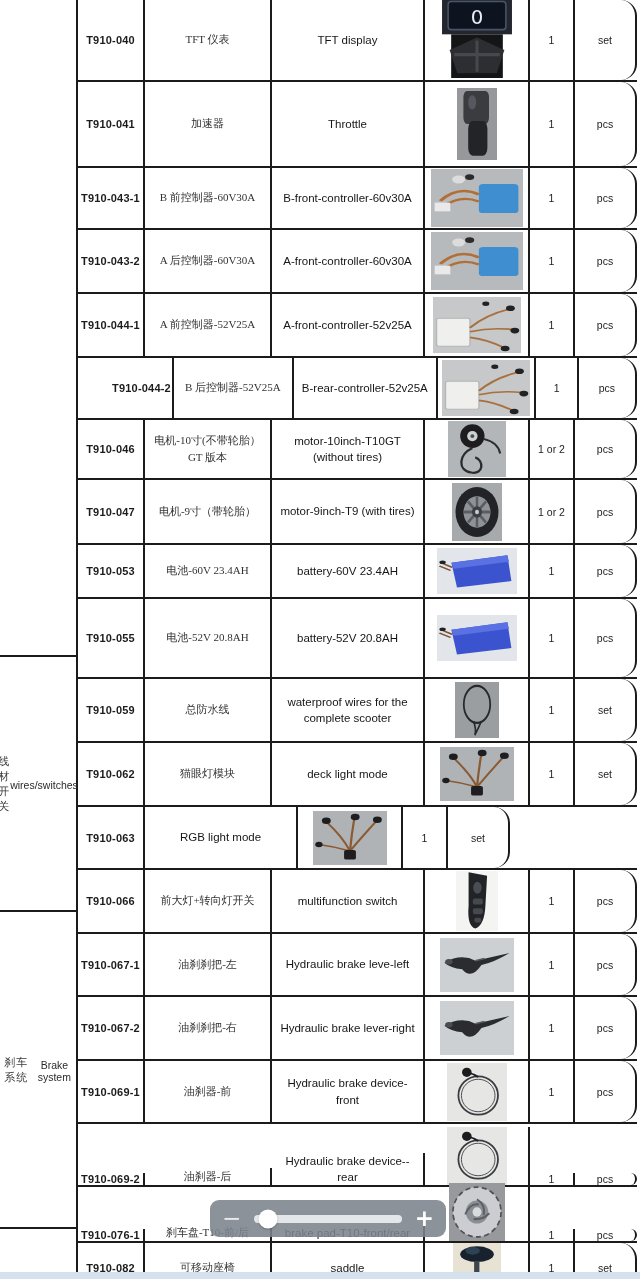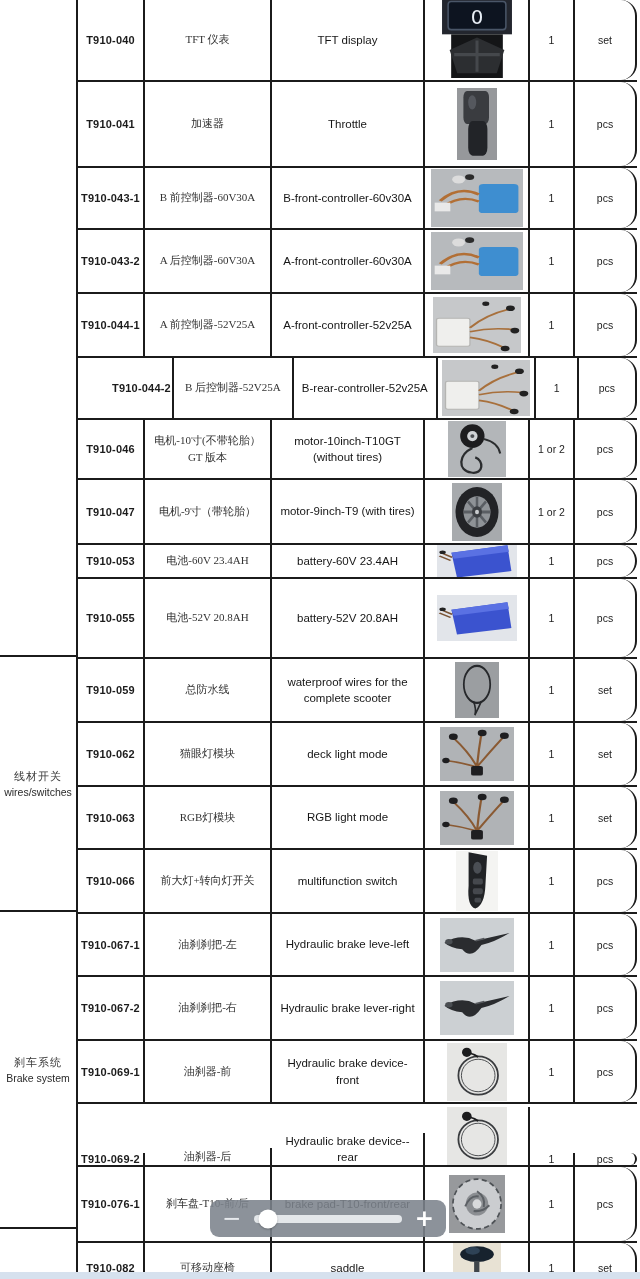--- a/index.html
+++ b/index.html
@@ -2,21 +2,21 @@
 <html><head>
 <meta charset="utf-8">
 <style>
   html,body{margin:0;padding:0;background:#ffffff;}
   #page{position:relative;width:640px;height:1279px;background:#ffffff;overflow:hidden;
         font-family:"Liberation Sans",sans-serif;color:#1c1c1c;}
   
   #table{position:relative;width:637px;height:1279px;}
   #catcol{position:absolute;left:0;top:0;width:78px;height:1279px;}
   .catgroup{position:absolute;left:0;width:78px;box-sizing:border-box;
-            border-right:2px solid #1b1b1b;display:flex;flex-direction:column;
+            border-right:2px solid #1b1b1b;display:flex;flex-direction:row;
             align-items:center;justify-content:center;text-align:center;}
   .catgroup.bt{border-top:2px solid #1b1b1b;}
   .cat-zh{font-family:"Liberation Serif","DejaVu Serif",serif;font-size:11px;color:#3a3a3a;letter-spacing:1px;}
   .cat-en{font-size:10.5px;color:#2a2a2a;margin-top:2px;}
   #rows{position:absolute;left:78px;top:0;width:559px;}
   .row{display:flex;box-sizing:border-box;border-top:2px solid #1b1b1b;background:#fff;}
   .row.first{border-top:none;}
   .cell{box-sizing:border-box;border-right:2px solid #1b1b1b;display:flex;
         align-items:center;justify-content:center;text-align:center;overflow:hidden;}
   .cell.part{width:67px;font-weight:bold;font-size:11px;letter-spacing:.2px;}
@@ -293,21 +293,21 @@
               </svg>
             </span>
           </div>
           <div class="cell qty">
             <span>1 or 2</span>
           </div>
           <div class="cell unit">
             <span>pcs</span>
           </div>
         </div>
-        <div class="row" style="height: 34px;">
+        <div class="row" style="height: 54px;">
           <div class="cell part">
             <span>T910-053</span>
           </div>
           <div class="cell cn">
             <span>电池-60V 23.4AH</span>
           </div>
           <div class="cell en">
             <span>battery-60V 23.4AH</span>
           </div>
           <div class="cell photo">
@@ -409,23 +409,20 @@
             <span>1</span>
           </div>
           <div class="cell unit">
             <span>set</span>
           </div>
         </div>
         <div class="row" style="height: 63px;">
           <div class="cell part">
             <span>T910-063</span>
           </div>
-          <div class="cell cn">
-            <span>RGB灯模块</span>
-          </div>
           <div class="cell en">
             <span>RGB light mode</span>
           </div>
           <div class="cell photo">
             <span class="photo-img">
               <svg width="74" height="54" viewBox="0 0 100 100" preserveAspectRatio="none">
                 <rect width="100" height="100" fill="#b0b3b6"></rect>
                 <path d="M50 74 Q40 48 18 20 M50 74 Q52 44 56 12 M50 74 Q66 48 86 18 M50 74 Q30 66 8 62" stroke="#8a5a33" stroke-width="3" fill="none"></path>
                 <circle cx="18" cy="18" r="6" fill="#1e1e20"></circle>
                 <circle cx="57" cy="11" r="6" fill="#1e1e20"></circle>
@@ -574,21 +571,21 @@
               </svg>
             </span>
           </div>
           <div class="cell qty">
             <span>1</span>
           </div>
           <div class="cell unit">
             <span>pcs</span>
           </div>
         </div>
-        <div class="row" style="height: 76px;">
+        <div class="row" style="height: 56px; align-items: flex-end;">
           <div class="cell part">
             <span>T910-076-1</span>
           </div>
           <div class="cell cn">
             <span>刹车盘-T10-前/后</span>
           </div>
           <div class="cell en">
             <span>brake pad-T10-front/rear</span>
           </div>
           <div class="cell photo">

